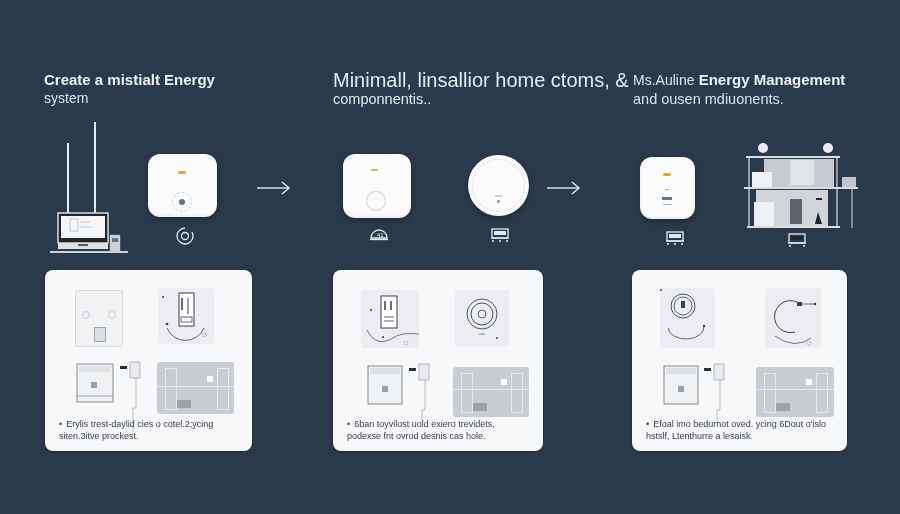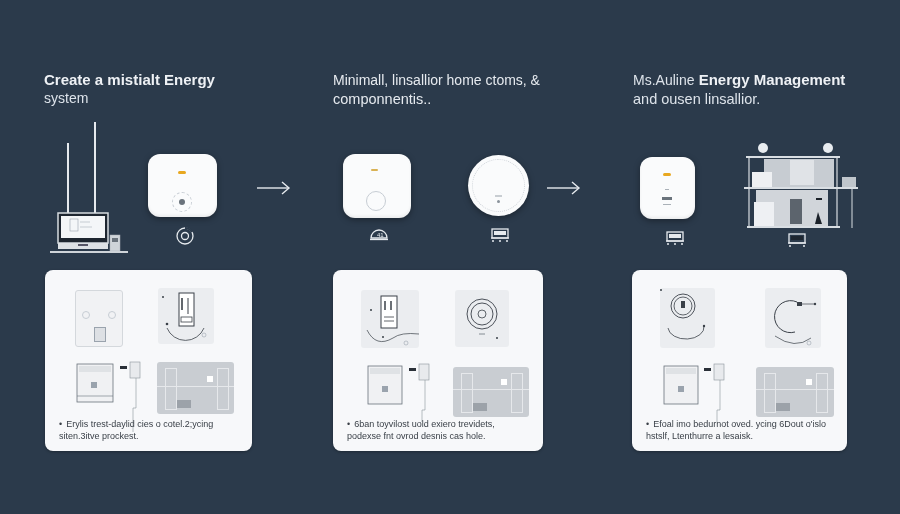--- a/index.html
+++ b/index.html
@@ -47,30 +47,30 @@
 </style>
 </head>
 <body>
 
 <div class="heading" style="left:44px; top:70px;">
   <div class="strong">Create a mistialt Energy</div>
   <div class="light">system</div>
 </div>
 
 <div class="heading" style="left:333px; top:71px;">
-  <div class="light" style="font-size:14px;color:#e6eaef">Minimall, linsallior home ctoms, &amp;</div>
+  <div class="light" style="font-size:20px;color:#e6eaef">Minimall, linsallior home ctoms, &amp;</div>
   <div class="light" style="font-size:14.5px;color:#e6eaef">componnentis..</div>
 </div>
 
 <div class="heading" style="left:633px; top:70px;">
   <div>
     <span class="light" style="font-size:14px">Ms.Auline</span>
     <span class="strong">Energy Management</span>
   </div>
-  <div class="light" style="font-size:14.5px">and ousen linsallior.</div>
+  <div class="light" style="font-size:14.5px">and ousen mdiuonents.</div>
 </div>
 
 <div class="abs" style="left:48px; top:115px; width:84px; height:140px;">
   <svg width="84" height="140" viewBox="0 0 84 140">
     <line x1="20" y1="28" x2="20" y2="100" stroke="#e6eaee" stroke-width="2"></line>
     <line x1="47" y1="7" x2="47" y2="100" stroke="#e6eaee" stroke-width="2"></line>
     <rect x="10" y="98" width="50" height="30" fill="#1e2630" stroke="#d6dbe0" stroke-width="1.5"></rect>
     <rect x="13" y="101" width="44" height="22" fill="#f4f6f8"></rect>
     <rect x="22" y="104" width="8" height="12" fill="none" stroke="#9aa3ad" stroke-width="0.6"></rect>
     <line x1="32" y1="107" x2="42" y2="107" stroke="#9aa3ad" stroke-width="0.5"></line>

